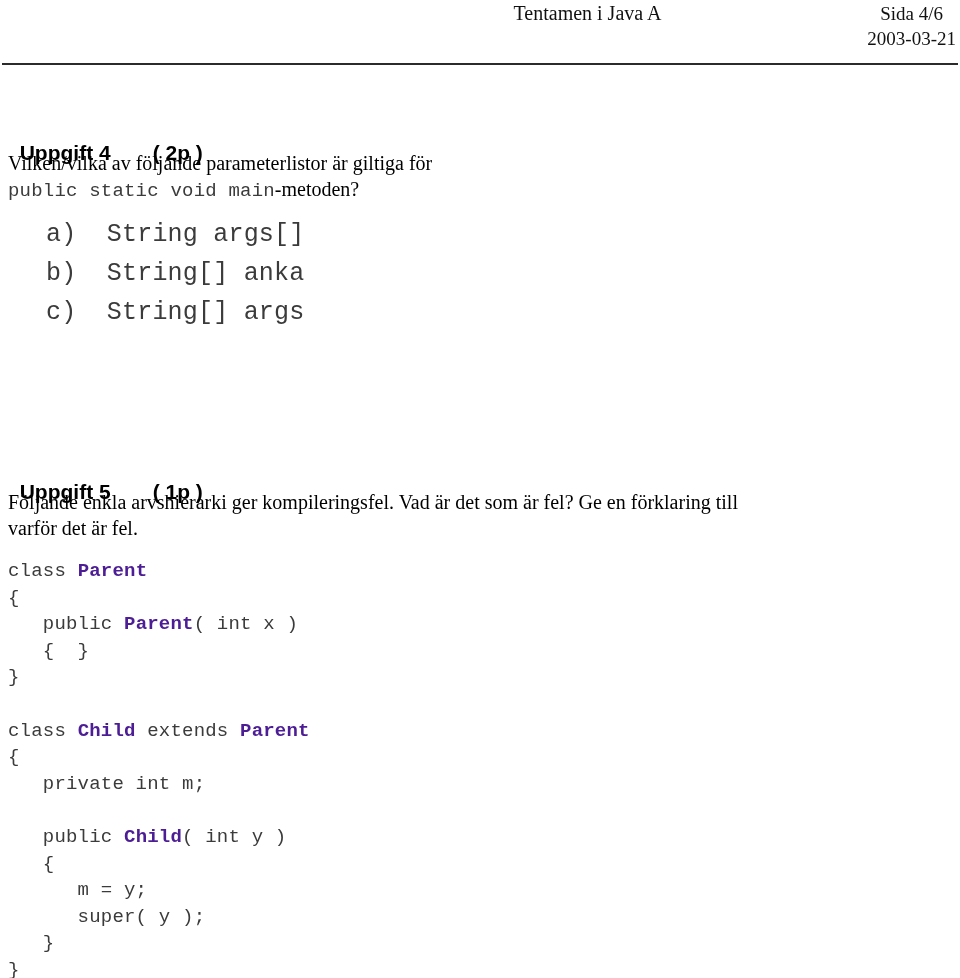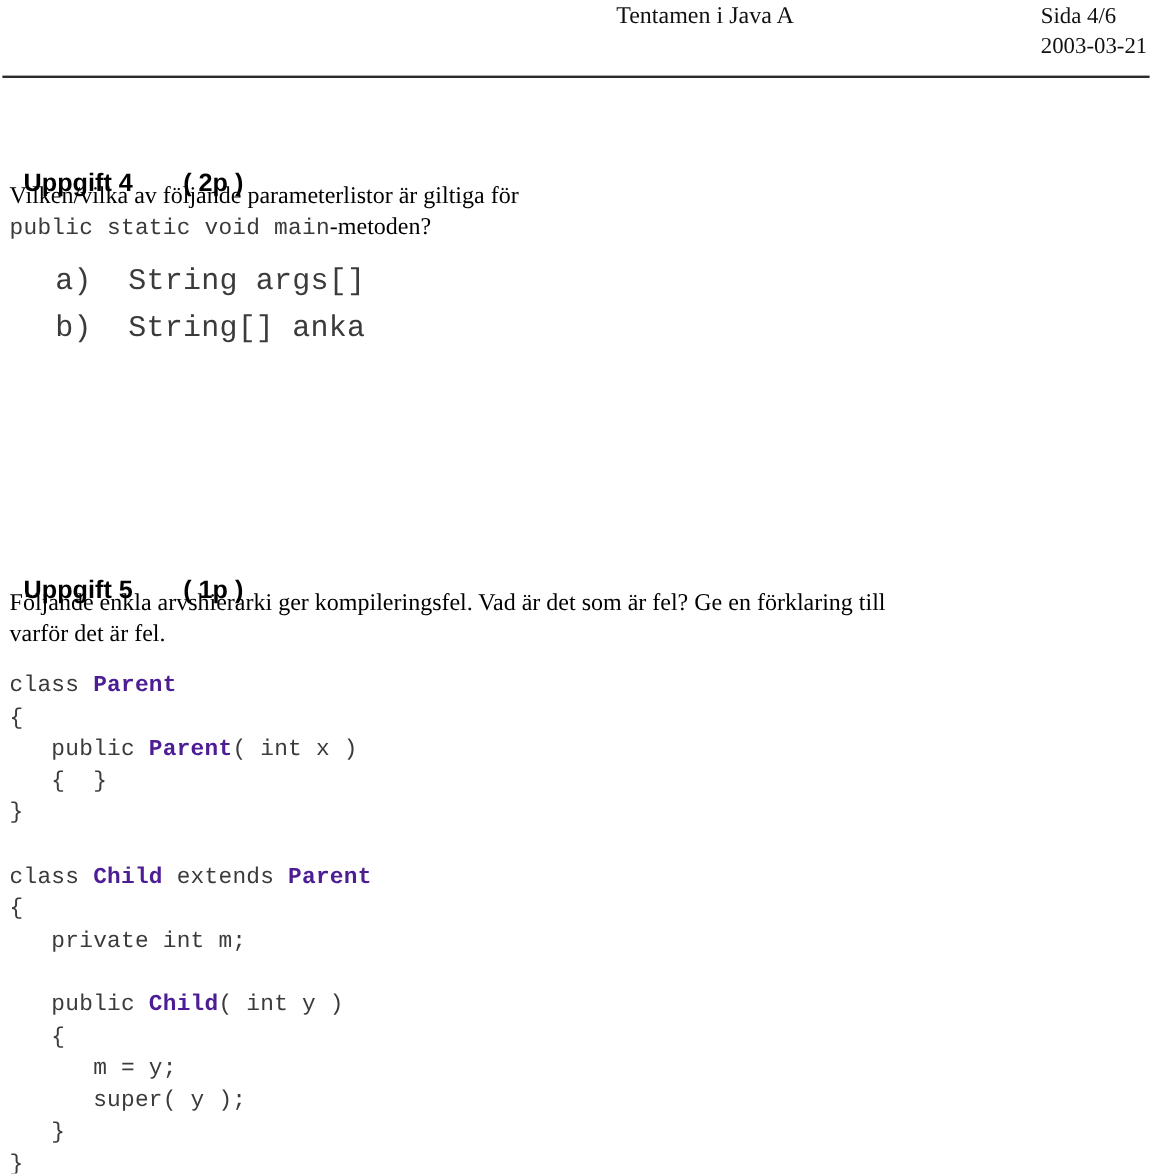--- a/index.html
+++ b/index.html
@@ -33,21 +33,21 @@
     text-align: center;
     font-family: "Liberation Serif", "DejaVu Serif", serif;
     font-size: 20px;
     line-height: 25px;
     color: #111111;
   }
   .hdr-right {
     position: absolute;
     right: 4px;
     top: 1px;
-    text-align: left;
+    text-align: center;
     font-family: "Liberation Serif", "DejaVu Serif", serif;
     font-size: 19px;
     line-height: 25px;
     color: #111111;
   }
   .hdr-line1 { display: block; }
   .hdr-line2 { display: block; }
 
   .header-rule {
     position: absolute;
@@ -140,20 +140,21 @@
 </div>
 
 <div class="task-desc" style="top:150px;">
   <div>Vilken/vilka av följande parameterlistor är giltiga för</div>
   <div><span class="mono">public static void main</span><span>-metoden?</span></div>
 </div>
 
 <div class="options" style="top:215px;">
   <div class="option-row">a)  String args[]</div>
   <div class="option-row">b)  String[] anka</div>
+  <div class="option-row">c)  String[] args</div>
 </div>
 
 <div class="task-title" style="top:453px;">
   <span>Uppgift 5</span><span class="pts">( 1p )</span>
 </div>
 
 <div class="task-desc" style="top:489px;">
   <div>Följande enkla arvshierarki ger kompileringsfel. Vad är det som är fel? Ge en förklaring till</div>
   <div>varför det är fel.</div>
 </div>

